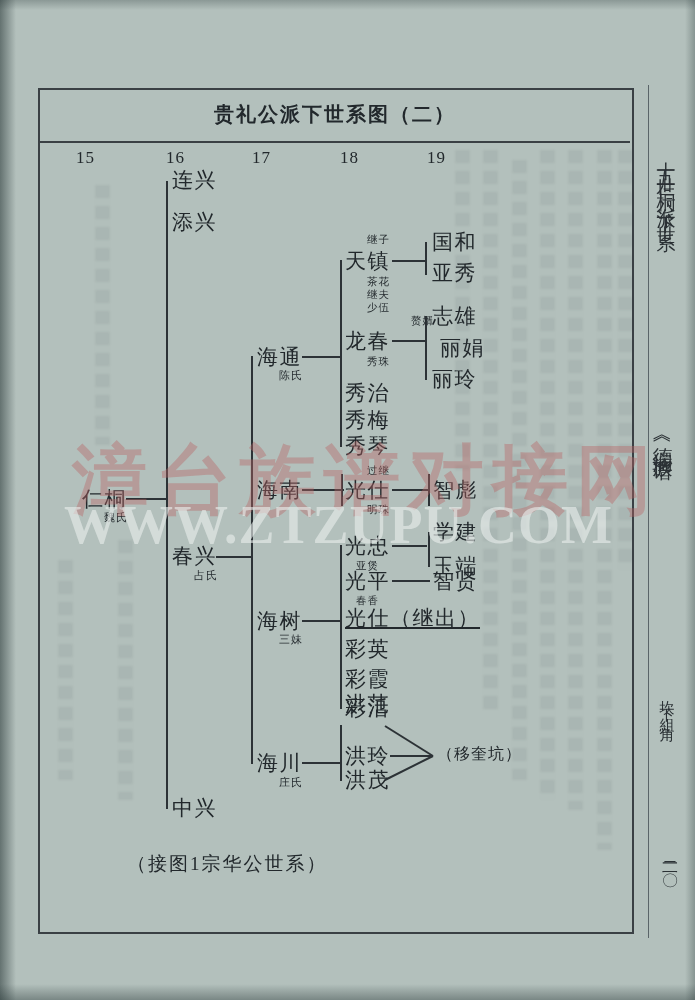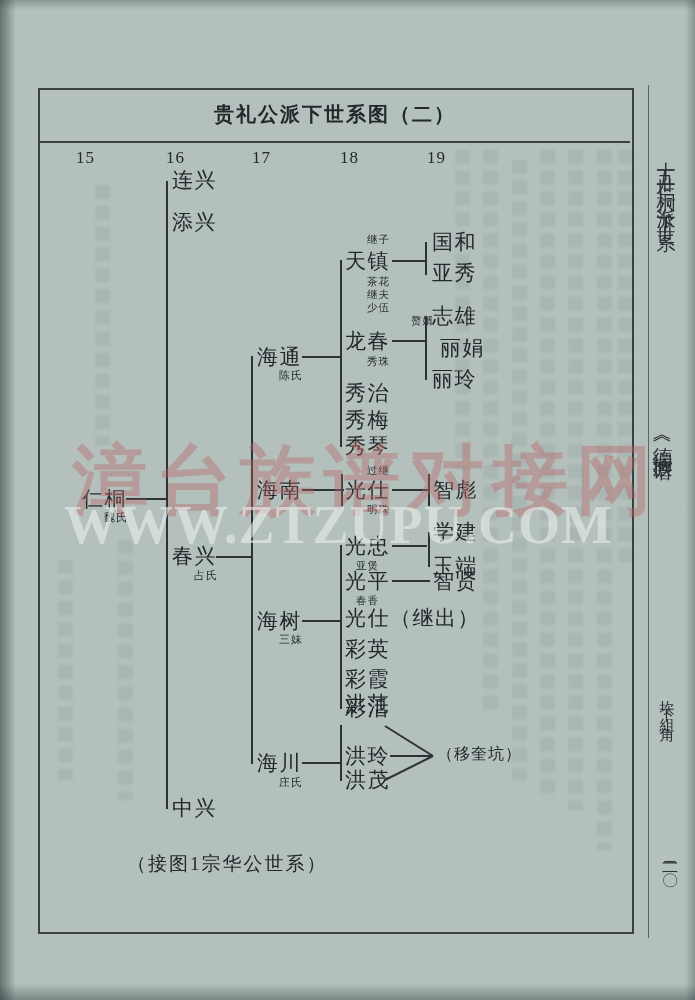--- a/index.html
+++ b/index.html
@@ -138,21 +138,21 @@
   <div class="hline" style="left:392px;top:545px;width:35px;"></div>
   <div class="vline" style="left:428px;top:532px;height:35px;"></div>
   <div class="name" style="left:433px;top:521px;">学建</div>
   <div class="name" style="left:433px;top:555px;">玉端</div>
 
   <div class="name" style="left:345px;top:570px;">光平</div>
   <div class="ann ann-sm" style="left:356px;top:594px;">春香</div>
   <div class="hline" style="left:392px;top:580px;width:38px;"></div>
   <div class="name" style="left:433px;top:570px;">智贤</div>
 
-  <div class="name" style="left:345px;top:607px;">光仕（继出）</div>
+  <div class="name" style="left:345px;top:607px;text-decoration:underline;">光仕（继出）</div>
   <div class="name" style="left:345px;top:638px;">彩英</div>
   <div class="name" style="left:345px;top:668px;">彩霞</div>
   <div class="name" style="left:345px;top:697px;">彩活</div>
 
   <div class="vline" style="left:340px;top:725px;height:56px;"></div>
   <div class="name" style="left:345px;top:693px;">洪范</div>
   <div class="name" style="left:345px;top:745px;">洪玲</div>
   <div class="name" style="left:345px;top:769px;">洪茂</div>
   <svg class="converge" width="54" height="78">
     <line x1="1" y1="12" x2="49" y2="42" stroke="#2c3236" stroke-width="2"></line>

